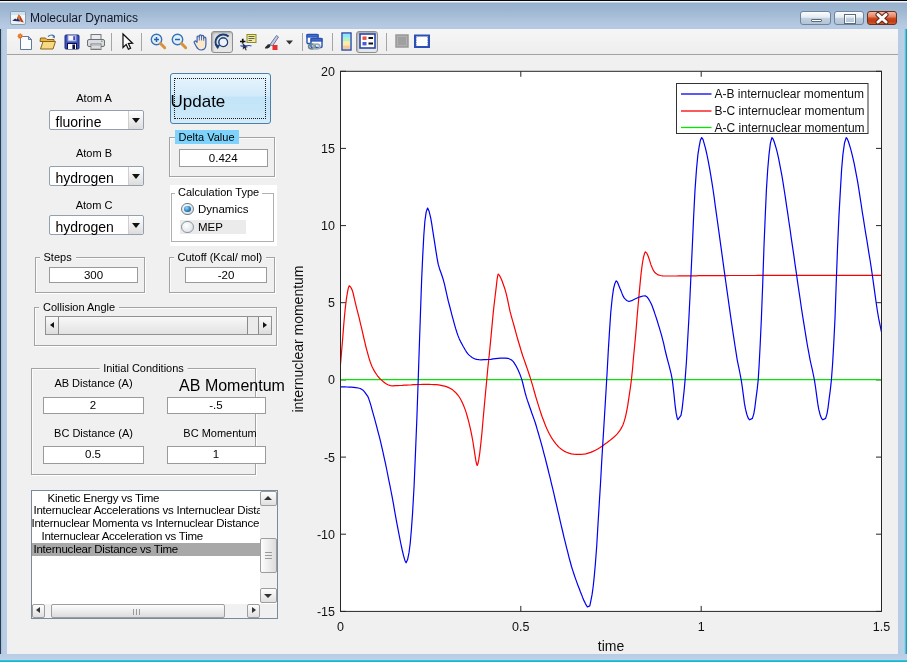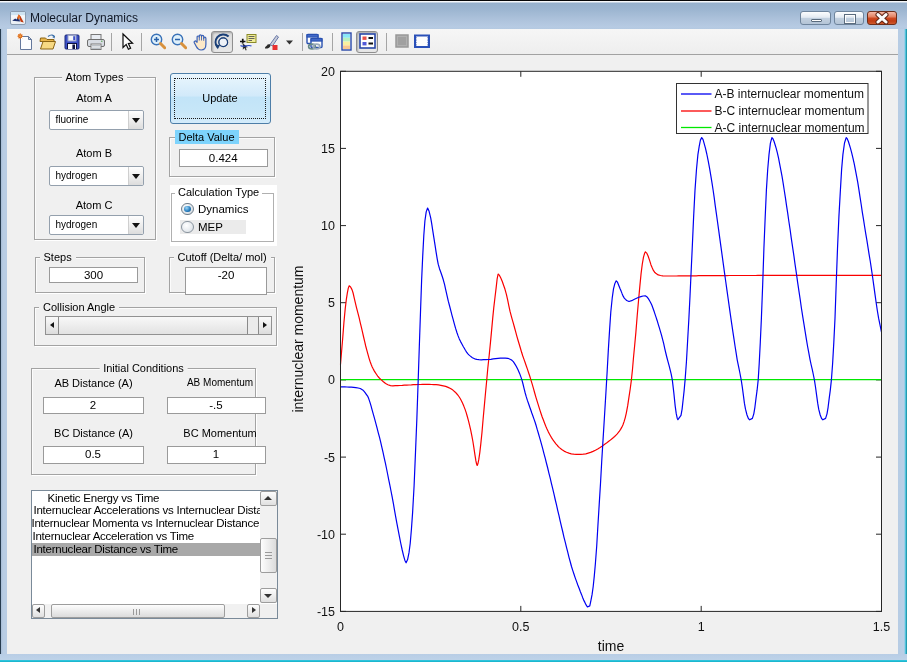--- a/index.html
+++ b/index.html
@@ -28,21 +28,21 @@
 #rightedge { left:897px; top:29px; width:10px; height:633px; background:linear-gradient(90deg,#b6cbe3 0,#bad0e7 6.5px,#9fcce6 7.5px,#49c2da 8.6px,#11849a 10px); }
 #botedge { left:0px; top:653.5px; width:907px; height:8.5px; background:linear-gradient(180deg,#b8cde5 0,#bdd2e8 5.5px,#2ec3db 6.5px,#1cb7cf 7.5px,#0e7386 8.5px); }
 #leftedge { left:0; top:29px; width:7px; height:633px; background:linear-gradient(90deg,#233648 0,#2b4156 1px,#a7bdd6 1px,#b9cde4 3px); }
 
 
 .gb { position:absolute; border:1px solid #a3a3a3; box-shadow:1px 1px 0 rgba(255,255,255,.95), inset 1px 1px 0 rgba(255,255,255,.8); }
 .cap { position:absolute; top:-8px; background:#f0f0f0; padding:0 4px; font-size:11px; color:#000; line-height:14px; white-space:nowrap; }
 .lbl { position:absolute; font-size:11px; color:#000; white-space:nowrap; }
 .edit { position:absolute; background:#fff; border:1px solid #9a9a9a; font-size:11.5px; text-align:center; color:#000; }
 .dd { position:absolute; background:#fff; border:1px solid #94a0ad; border-radius:2px; }
-.dd .txt { position:absolute; left:6px; top:3px; font-size:10px; color:#000; }
+.dd .txt { position:absolute; left:6px; top:3px; font-size:14px; color:#000; }
 .dd .btn { position:absolute; right:0px; top:0px; bottom:0px; width:15px; background:linear-gradient(#fefefe,#f0f0f0 45%,#dcdcdc); border-left:1px solid #cfcfcf; border-radius:0 2px 2px 0; }
 .dd .tri { position:absolute; right:3.5px; top:7px; width:0; height:0; border-left:4.5px solid transparent; border-right:4.5px solid transparent; border-top:5px solid #111; }
 </style>
 </head>
 <body>
 <div id="scr">
 
   <div id="titlebar" class="abs"></div>
   <div id="leftedge" class="abs"></div>
   <div id="rightedge" class="abs"></div>
@@ -212,93 +212,90 @@
 <text x="303" y="339" font-size="14" fill="#111" text-anchor="middle" transform="rotate(-90 303 339)">internuclear momentum</text>
 <rect x="676.5" y="83.5" width="191.5" height="50" fill="#ffffff" stroke="#333" stroke-width="1"></rect>
 <path d="M681 94.0 H711.5" stroke="#0000f2" stroke-width="1.3"></path>
 <text x="714.5" y="98.2" font-size="12" fill="#111">A-B internuclear momentum</text>
 <path d="M681 111.0 H711.5" stroke="#fa0000" stroke-width="1.3"></path>
 <text x="714.5" y="115.2" font-size="12" fill="#111">B-C internuclear momentum</text>
 <path d="M681 127.5 H711.5" stroke="#00e800" stroke-width="1.3"></path>
 <text x="714.5" y="131.7" font-size="12" fill="#111">A-C internuclear momentum</text>
 </svg>
 
-  <div class="gb" style="left:33.5px;top:77px;width:122px;height:163px">
-      <div class="cap" style="left:50%;transform:translateX(-50%);background:#f0f0f0">Atom Types</div>
-    </div>
 <div class="lbl" style="left:94px;top:92px;transform:translateX(-50%);font-size:11px">Atom A</div>
 <div class="dd" style="left:48.5px;top:109.5px;width:95.5px;height:20px">
       <div class="txt">fluorine</div>
       <div class="btn"></div>
       <div class="tri"></div>
     </div>
 <div class="lbl" style="left:94px;top:147px;transform:translateX(-50%);font-size:11px">Atom B</div>
 <div class="dd" style="left:48.5px;top:165.5px;width:95.5px;height:20px">
       <div class="txt">hydrogen</div>
       <div class="btn"></div>
       <div class="tri"></div>
     </div>
 <div class="lbl" style="left:94px;top:198.5px;transform:translateX(-50%);font-size:11px">Atom C</div>
 <div class="dd" style="left:48.5px;top:215px;width:95.5px;height:20px">
       <div class="txt">hydrogen</div>
       <div class="btn"></div>
       <div class="tri"></div>
     </div>
 <div class="abs" style="left:169.5px;top:73px;width:101px;height:50.5px;border:1.5px solid #4d7ea8;border-radius:3px;background:linear-gradient(180deg,#eaf6fd 0%,#d2eafa 44%,#c2e4f8 48%,#c6e6f8 72%,#d4ecfb 100%);">
 <div style="position:absolute;inset:3.5px;border:1px dotted #1a1a1a"></div>
-<div style="position:absolute;left:0;right:0;top:17.5px;text-align:center;font-size:11px">Update</div>
+<div style="position:absolute;left:0;right:0;top:17.5px;font-size:17px">Update</div>
     </div>
 <div class="gb" style="left:168.5px;top:137px;width:106.5px;height:39.5px">
       <div class="cap" style="left:5px;background:#7dd3fc">Delta Value</div>
     </div>
 <div class="edit" style="left:178.5px;top:148.5px;width:89.5px;height:18px;line-height:16px">0.424</div>
 <div class="abs" style="left:169.5px;top:184.5px;width:107px;height:61px;background:#fff"></div>
 <div class="gb" style="left:171px;top:192.5px;width:103px;height:49.5px;border-color:#b0b0b0;box-shadow:none"></div>
 <div class="lbl" style="left:175px;top:186px;background:#fff;padding:0 3px;font-size:11px">Calculation Type</div>
 <div class="abs" style="left:181px;top:202.5px;width:12.5px;height:12.5px;border-radius:50%;background:radial-gradient(circle at 40% 35%,#ffffff,#dfe5ea 60%,#c2ccd4);border:1px solid #707e8a"></div>
 <div class="abs" style="left:184.2px;top:205.7px;width:6.6px;height:6.6px;border-radius:50%;background:radial-gradient(circle at 38% 32%,#9fd8f8,#2a7fc0 55%,#15527e)"></div>
 <div class="lbl" style="left:198px;top:202.5px;font-size:11.5px">Dynamics</div>
 <div class="abs" style="left:179.5px;top:220px;width:66px;height:13.5px;background:#ebebeb"></div>
 <div class="abs" style="left:181px;top:220.5px;width:12.5px;height:12.5px;border-radius:50%;background:radial-gradient(circle at 40% 35%,#ffffff,#e6eaee 60%,#cdd5dc);border:1px solid #8a949e"></div>
 <div class="lbl" style="left:198px;top:220.5px;font-size:11.5px">MEP</div>
 <div class="gb" style="left:34.5px;top:257px;width:110.5px;height:35.5px">
       <div class="cap" style="left:4px;background:#f0f0f0">Steps</div>
     </div>
 <div class="edit" style="left:49px;top:267px;width:89px;height:16px;line-height:14px">300</div>
 <div class="gb" style="left:168.5px;top:257px;width:106.5px;height:35.5px">
-      <div class="cap" style="left:4px;background:#f0f0f0">Cutoff (Delta/ mol)</div>
-    </div>
-<div class="edit" style="left:185px;top:267px;width:82px;height:28px;line-height:14px">-20</div>
+      <div class="cap" style="left:4px;background:#f0f0f0">Cutoff (Kcal/ mol)</div>
+    </div>
+<div class="edit" style="left:185px;top:267px;width:82px;height:16px;line-height:14px">-20</div>
 <div class="gb" style="left:34px;top:306.5px;width:243px;height:39.5px">
       <div class="cap" style="left:4px;background:#f0f0f0">Collision Angle</div>
     </div>
 <div class="abs" style="left:44.5px;top:315.5px;width:227.5px;height:19px;background:#ebebeb;border:1px solid #919191">
 <div style="position:absolute;left:0;top:0;width:13px;height:17px;background:linear-gradient(#fafafa,#dcdcdc);border-right:1px solid #8a8a8a"></div>
 <div style="position:absolute;left:4px;top:5.5px;width:0;height:0;border-top:3.5px solid transparent;border-bottom:3.5px solid transparent;border-right:4.5px solid #111"></div>
 <div style="position:absolute;left:13.5px;top:0;width:189px;height:17px;background:linear-gradient(#f8f8f8,#e2e2e2);border-right:1px solid #8a8a8a"></div>
 <div style="position:absolute;right:0;top:0;width:13px;height:17px;background:linear-gradient(#fafafa,#dcdcdc);border-left:1px solid #8a8a8a"></div>
 <div style="position:absolute;right:4px;top:5.5px;width:0;height:0;border-top:3.5px solid transparent;border-bottom:3.5px solid transparent;border-left:4.5px solid #111"></div>
 </div>
 <div class="gb" style="left:31px;top:367.5px;width:225px;height:107px">
       <div class="cap" style="left:50%;transform:translateX(-50%);background:#f0f0f0">Initial Conditions</div>
     </div>
 <div class="lbl" style="left:93.5px;top:376.5px;transform:translateX(-50%);font-size:11px">AB Distance (A)</div>
-<div class="lbl" style="left:220px;top:376.5px;transform:translateX(-50%);font-size:10px">AB Momentum</div>
+<div class="lbl" style="left:232px;top:376.5px;transform:translateX(-50%);font-size:16px">AB Momentum</div>
 <div class="edit" style="left:42.5px;top:396.5px;width:101px;height:17.5px;line-height:15.5px">2</div>
 <div class="edit" style="left:166.5px;top:396.5px;width:99px;height:17.5px;line-height:15.5px">-.5</div>
 <div class="lbl" style="left:93.5px;top:427px;transform:translateX(-50%);font-size:11px">BC Distance (A)</div>
 <div class="lbl" style="left:220px;top:427px;transform:translateX(-50%);font-size:11px">BC Momentum</div>
 <div class="edit" style="left:42.5px;top:446px;width:101px;height:17.5px;line-height:15.5px">0.5</div>
 <div class="edit" style="left:166.5px;top:446px;width:99px;height:17.5px;line-height:15.5px">1</div>
 <div class="abs" style="left:30.5px;top:489.5px;width:247px;height:129px;background:#fff;border:1.5px solid #7a8a99;font-size:11.5px;letter-spacing:-0.24px">
 <div style="position:absolute;left:0;top:1px;width:228px;height:112px;overflow:hidden">
         <div style="height:12.9px;line-height:12.9px;padding-left:16px;white-space:nowrap;overflow:hidden">Kinetic Energy vs Time</div>
         <div style="height:12.9px;line-height:12.9px;padding-left:2px;white-space:nowrap;overflow:hidden">Internuclear Accelerations vs Internuclear Distance</div>
         <div style="height:12.9px;line-height:12.9px;padding-left:0;white-space:nowrap;overflow:hidden">Internuclear Momenta vs Internuclear Distance</div>
-        <div style="height:12.9px;line-height:12.9px;padding-left:1px;white-space:nowrap;overflow:hidden">Internuclear Acceleration vs Time</div>
+        <div style="height:12.9px;line-height:12.9px;padding-left:10px;white-space:nowrap;overflow:hidden">Internuclear Acceleration vs Time</div>
         <div style="height:12.9px;line-height:12.9px;background:#a8a8a8;padding-left:2px;white-space:nowrap;overflow:hidden">Internuclear Distance vs Time</div>
       </div>
 <div style="position:absolute;right:0;top:0;width:16.5px;height:112.5px;background:#f1f1f1">
   <div style="position:absolute;left:0;top:0;width:100%;height:15px;background:linear-gradient(#fdfdfd,#e0e0e0);border:1px solid #9d9d9d;border-radius:2px"></div>
   <div style="position:absolute;left:4.2px;top:5.5px;width:0;height:0;border-left:4px solid transparent;border-right:4px solid transparent;border-bottom:4.5px solid #333"></div>
   <div style="position:absolute;left:0;bottom:0;width:100%;height:15px;background:linear-gradient(#fdfdfd,#e0e0e0);border:1px solid #9d9d9d;border-radius:2px"></div>
   <div style="position:absolute;left:4.2px;bottom:5.5px;width:0;height:0;border-left:4px solid transparent;border-right:4px solid transparent;border-top:4.5px solid #333"></div>
   <div style="position:absolute;left:0;top:47px;width:100%;height:35px;background:linear-gradient(90deg,#fdfdfd,#dcdcdc);border:1px solid #9d9d9d;border-radius:2px">
     <div style="position:absolute;left:3.5px;top:13px;width:7px;height:1.5px;background:#9a9a9a;box-shadow:0 3px 0 #9a9a9a,0 6px 0 #9a9a9a"></div>
   </div>

